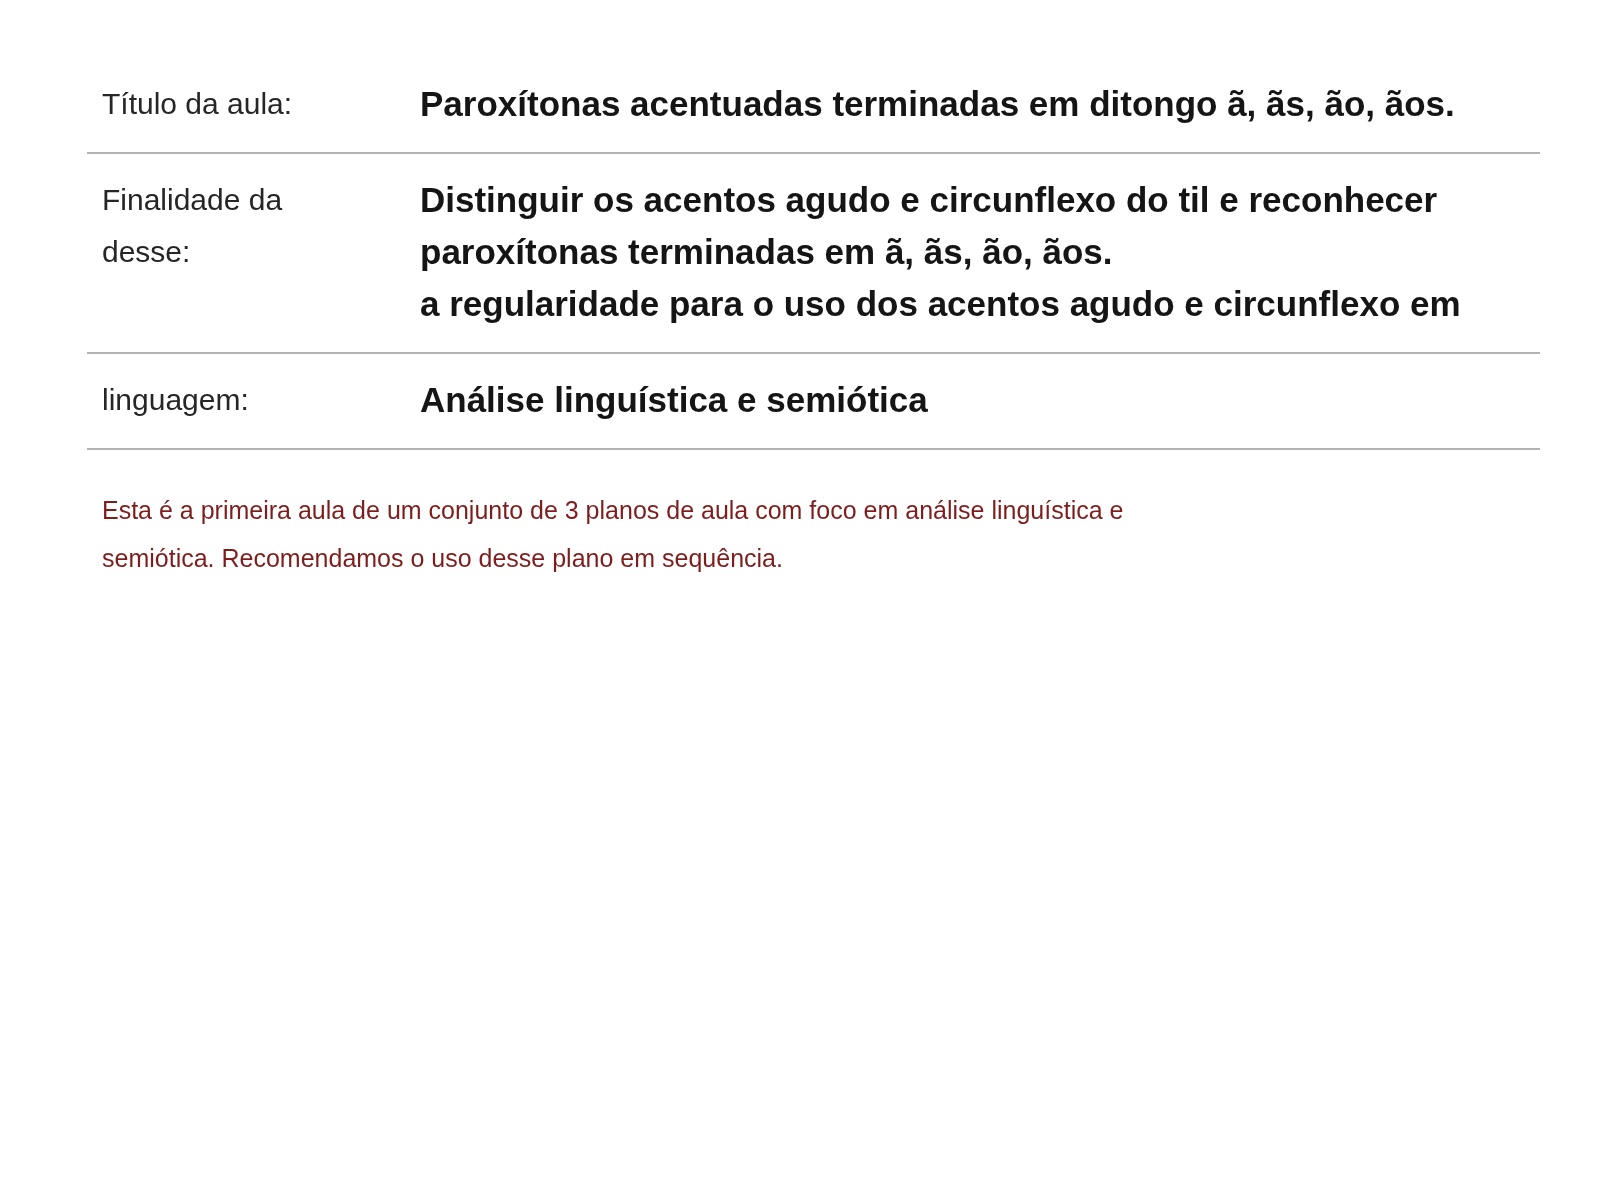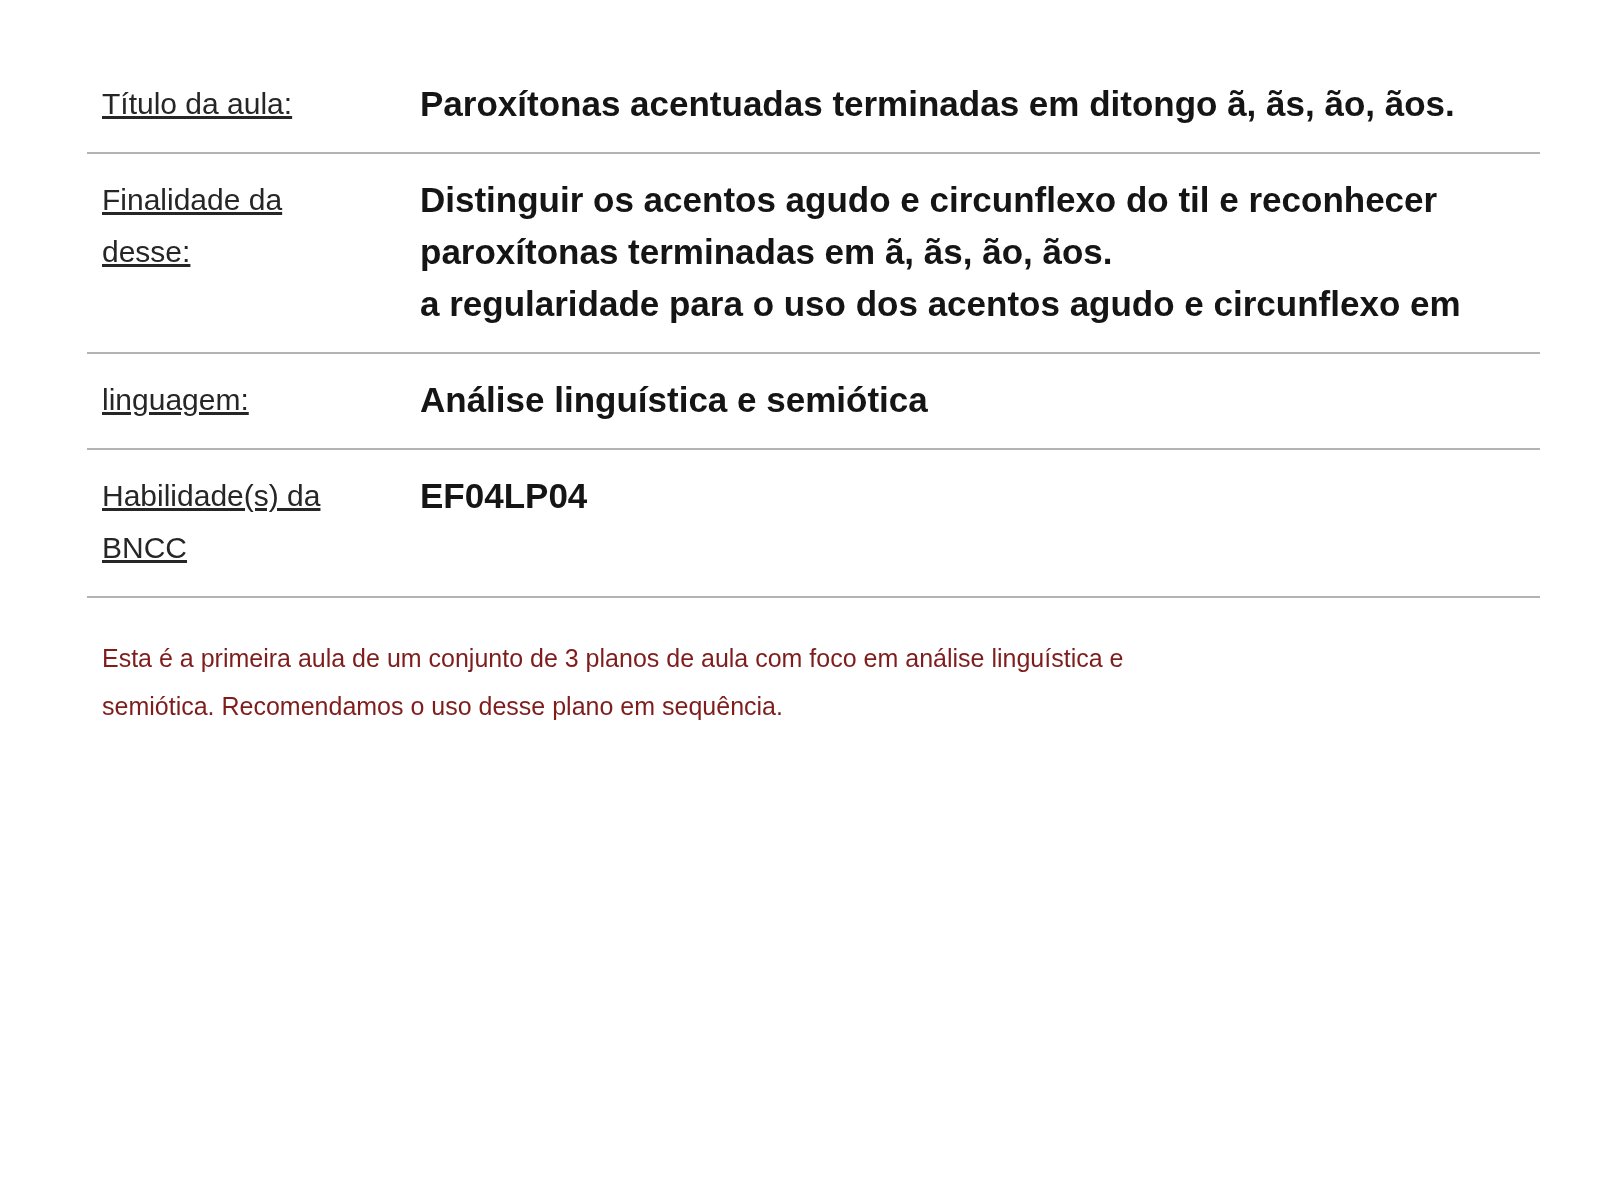--- a/index.html
+++ b/index.html
@@ -25,21 +25,20 @@
     padding: 20px 0 22px 0;
   }
   .row-label {
     width: 333px;
     box-sizing: border-box;
     padding-left: 15px;
     flex-shrink: 0;
     font-size: 30px;
     font-weight: 400;
     color: #262626;
-    text-decoration: underline;
   }
   .row-value {
     flex: 1;
     font-size: 35px;
     font-weight: 700;
     color: #151515;
   }
   .label-line, .value-line {
     line-height: 52px;
     white-space: nowrap;
@@ -86,28 +85,19 @@
 
   <div class="row">
     <div class="row-label">
       <div class="label-line">linguagem:</div>
     </div>
     <div class="row-value">
       <div class="value-line">Análise linguística e semiótica</div>
     </div>
   </div>
 
-  <div class="row">
-    <div class="row-label">
-      <div class="label-line">Habilidade(s) da</div>
-      <div class="label-line">BNCC</div>
-    </div>
-    <div class="row-value">
-      <div class="value-line">EF04LP04</div>
-    </div>
-  </div>
 
   <div class="footer-note">
     <div class="footer-line">Esta é a primeira aula de um conjunto de 3 planos de aula com foco em análise linguística e</div>
     <div class="footer-line">semiótica. Recomendamos o uso desse plano em sequência.</div>
   </div>
 
 </div>
 
 </body></html>

